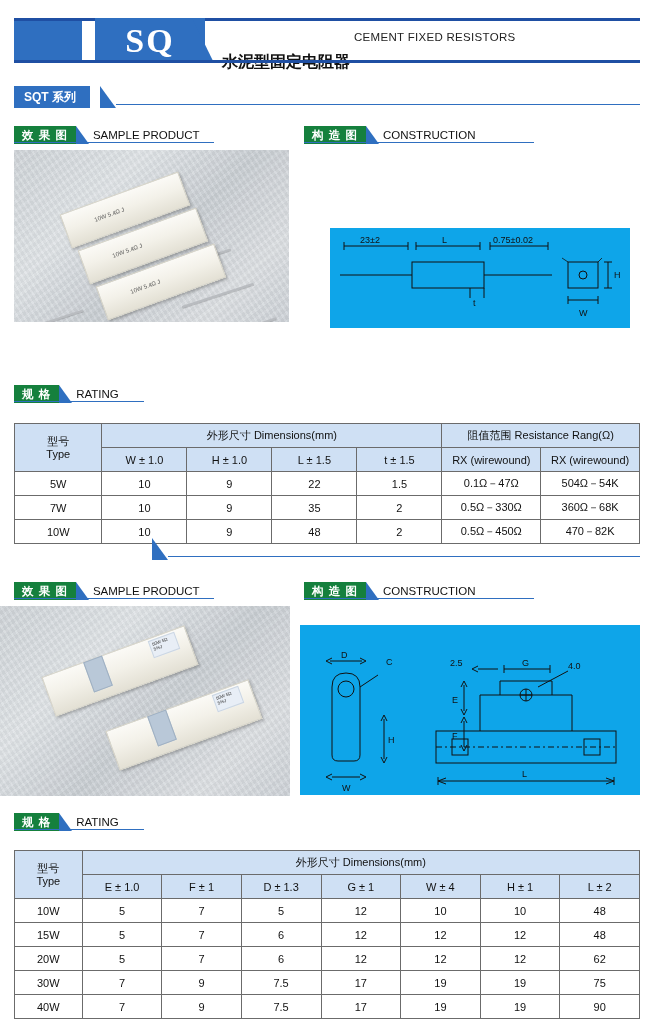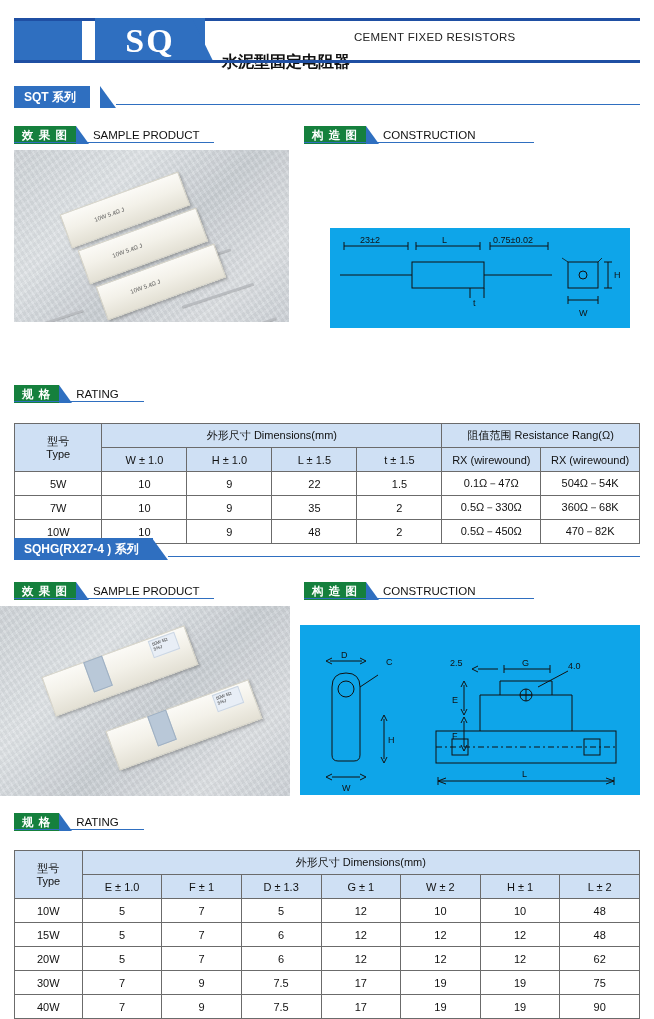--- a/index.html
+++ b/index.html
@@ -364,21 +364,20 @@
           <td>48</td>
           <td>2</td>
           <td>0.5Ω－450Ω</td>
           <td>470－82K</td>
         </tr>
       </tbody>
     </table>
   </div>
 
   <div class="series-banner" style="position:absolute; left:14px; right:14px; top:528px; margin:0;">
-    <div class="blue">SQHG(RX27-4 ) 系列</div>
     <div class="tail" style="left:138px;"></div>
     <div class="rule" style="left:154px; right:0;"></div>
   </div>
 
   <div class="cap" style="left:14px; top:572px; width:200px;">
     <span class="cn">效 果 图</span><span class="notch"></span><span class="en">SAMPLE PRODUCT</span>
     <div class="underline" style="width:200px;"></div>
   </div>
 
   <div class="cap" style="left:304px; top:572px; width:230px;">
@@ -474,21 +473,21 @@
             <div>型号</div>
             <div>Type</div>
           </th>
           <th colspan="7">外形尺寸 Dimensions(mm)</th>
         </tr>
         <tr>
           <th style="width:80px;">E ± 1.0</th>
           <th style="width:80px;">F ± 1</th>
           <th style="width:80px;">D ± 1.3</th>
           <th style="width:80px;">G ± 1</th>
-          <th style="width:80px;">W ± 2</th>
+          <th style="width:80px;">W ± 4</th>
           <th style="width:80px;">H ± 1</th>
           <th style="width:80px;">L ± 2</th>
         </tr>
       </thead>
       <tbody>
         <tr>
           <td>10W</td>
           <td>5</td>
           <td>7</td>
           <td>5</td>

